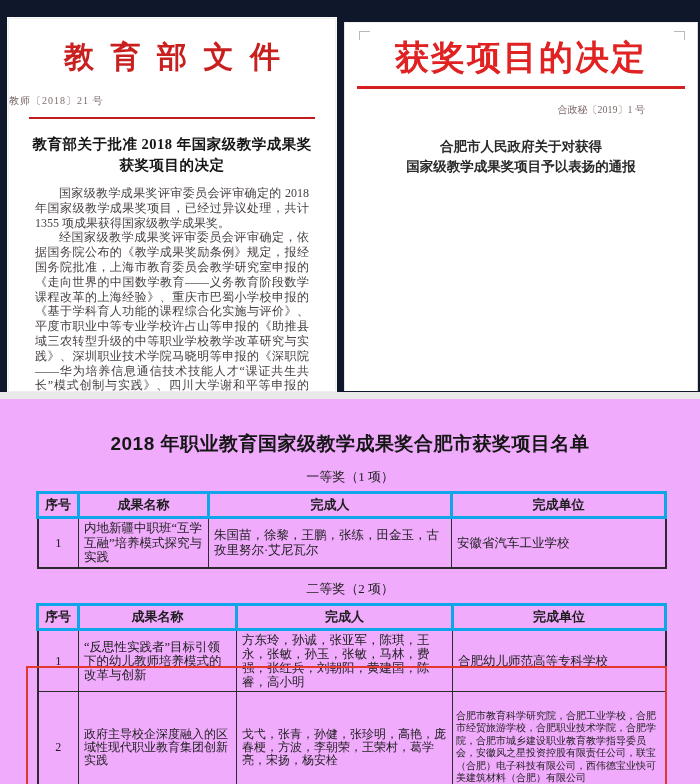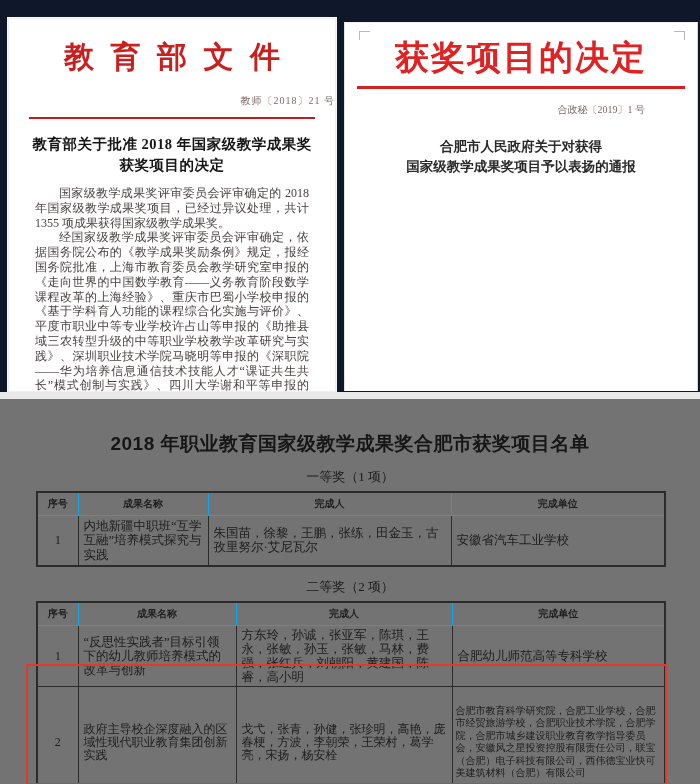--- a/index.html
+++ b/index.html
@@ -7,21 +7,21 @@
        font-family:"Liberation Serif","DejaVu Serif",serif;color:#222;}
 
   
   .docs-area{position:absolute;left:0;top:0;width:700px;height:392px;background:#0f172a;}
   .page{position:absolute;background:#ffffff;}
   .page-left{left:8px;top:18px;width:326px;height:372px;border:1px solid #f0eeee;box-shadow:0 0 0 1px #fafafa;}
   .page-right{left:344px;top:22px;width:352px;height:368px;border-left:1px solid #e3e3e3;border-right:1px solid #d9d9d9;border-top:1px solid #f0eeee;}
 
   .moe-title{margin-top:18px;text-align:center;font-size:30px;font-weight:bold;
              color:#c81f1f;letter-spacing:0.55em;text-indent:0.55em;}
-  .moe-docnum{margin-top:16px;text-align:right;font-size:10px;color:#7b6a68;letter-spacing:1px;}
+  .moe-docnum{margin-top:16px;text-align:left;font-size:10px;color:#7b6a68;letter-spacing:1px;}
   .moe-rule{margin:9px auto 0;width:88%;height:2px;background:#c21b1b;}
   .moe-heading{margin-top:15px;text-align:center;font-weight:bold;color:#151515;
                font-size:14.5px;line-height:21px;letter-spacing:0.5px;}
   .moe-body{margin:10px 26px 0;font-size:12px;line-height:14.8px;color:#463f3f;text-align:justify;}
   .moe-body p{margin:0;text-indent:2em;}
   .moe-pagenum{margin-top:7px;text-align:center;font-size:10px;color:#5c5555;letter-spacing:2px;}
 
   .hf-titlewrap{position:relative;margin-top:12px;}
   .hf-title{text-align:center;font-size:34px;font-weight:bold;color:#e02222;
             font-family:"Liberation Sans","DejaVu Sans",sans-serif;letter-spacing:2px;}
@@ -33,29 +33,29 @@
   .hf-heading{margin-top:20px;text-align:center;font-weight:bold;color:#2a2a2a;
               font-family:Liberation Serif, serif;
               font-size:13.5px;line-height:20px;}
   .hf-body{margin:14px 22px 0;font-size:10px;line-height:15.4px;color:#4a4340;text-align:justify;}
   .hf-body .salutation{margin:0;text-indent:0;}
   .hf-body p{margin:0;text-indent:2em;}
 
   .divider-band{position:absolute;left:0;top:392px;width:700px;height:7px;background:#e9e9e9;}
 
   
-  .table-section{position:absolute;left:0;top:399px;width:700px;height:385px;background:#737373;}
+  .table-section{position:absolute;left:0;top:399px;width:700px;height:385px;background:#f0abfc;}
   .list-title{margin-top:32px;text-align:center;font-size:19px;font-weight:bold;color:#161616;
               font-family:"Liberation Sans","DejaVu Sans",sans-serif;letter-spacing:0.5px;}
   .prize-subtitle{margin-top:11px;text-align:center;font-size:13px;font-weight:normal;color:#1c1c1c;}
   .awards-wrap{position:relative;width:628px;margin:5px auto 0;}
   table.awards{width:628px;border-collapse:collapse;table-layout:fixed;
                border:2px solid #2b2b2b;font-size:12.5px;color:#1d1d1d;}
-  table.awards th{border:1px solid #0ea5e9;font-weight:bold;text-align:center;
-                  padding:3px 2px;font-size:10px;line-height:16px;}
+  table.awards th{border:3px solid #0ea5e9;font-weight:bold;text-align:center;
+                  padding:3px 2px;font-size:13px;line-height:16px;}
   table.awards td{border:1px solid #2b2b2b;padding:2px 5px;line-height:14.5px;
                   text-align:left;vertical-align:middle;}
   table.awards td.seq{text-align:center;}
   table.t2 td{line-height:14px;}
   table.t2 tr.r2 td{line-height:13px;font-size:12px;}
   table.t2 tr.r2 td.unit-cell{line-height:12.5px;font-size:10px;padding:18px 3px;margin-top:44px;}
   .highlight-box{position:absolute;left:-10px;right:-3px;top:63px;height:117px;
                  border:2.5px solid #e2392f;pointer-events:none;}
 </style>
 </head>

